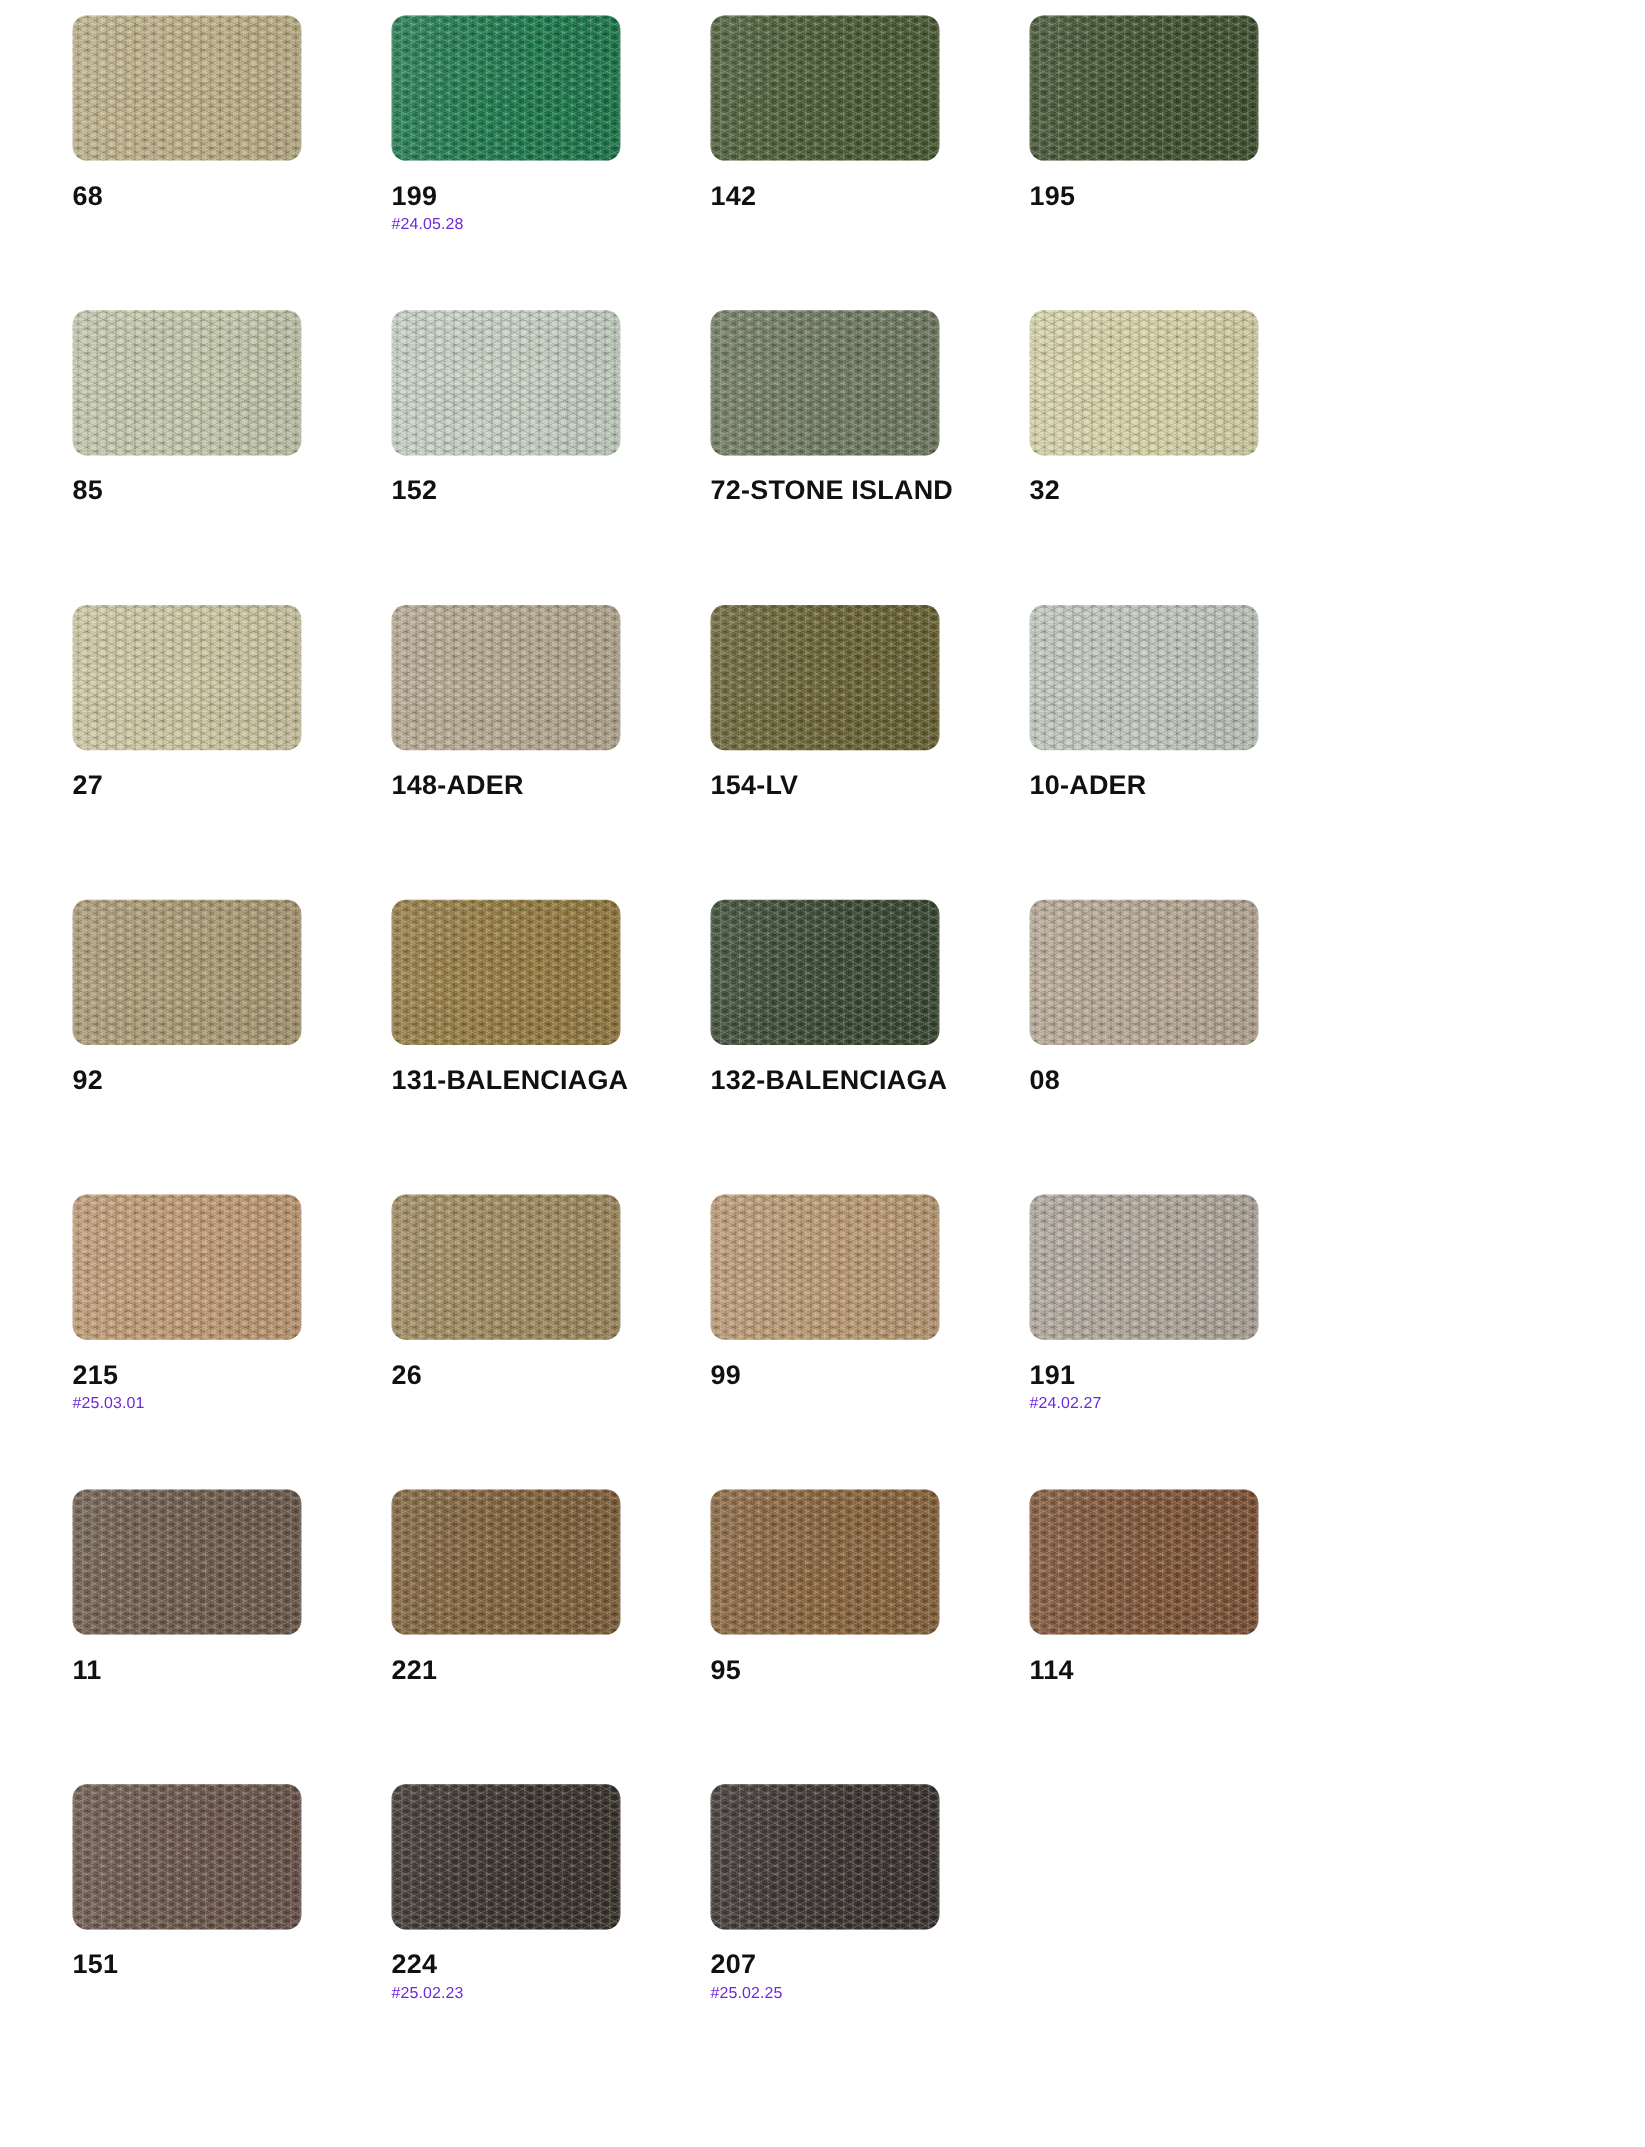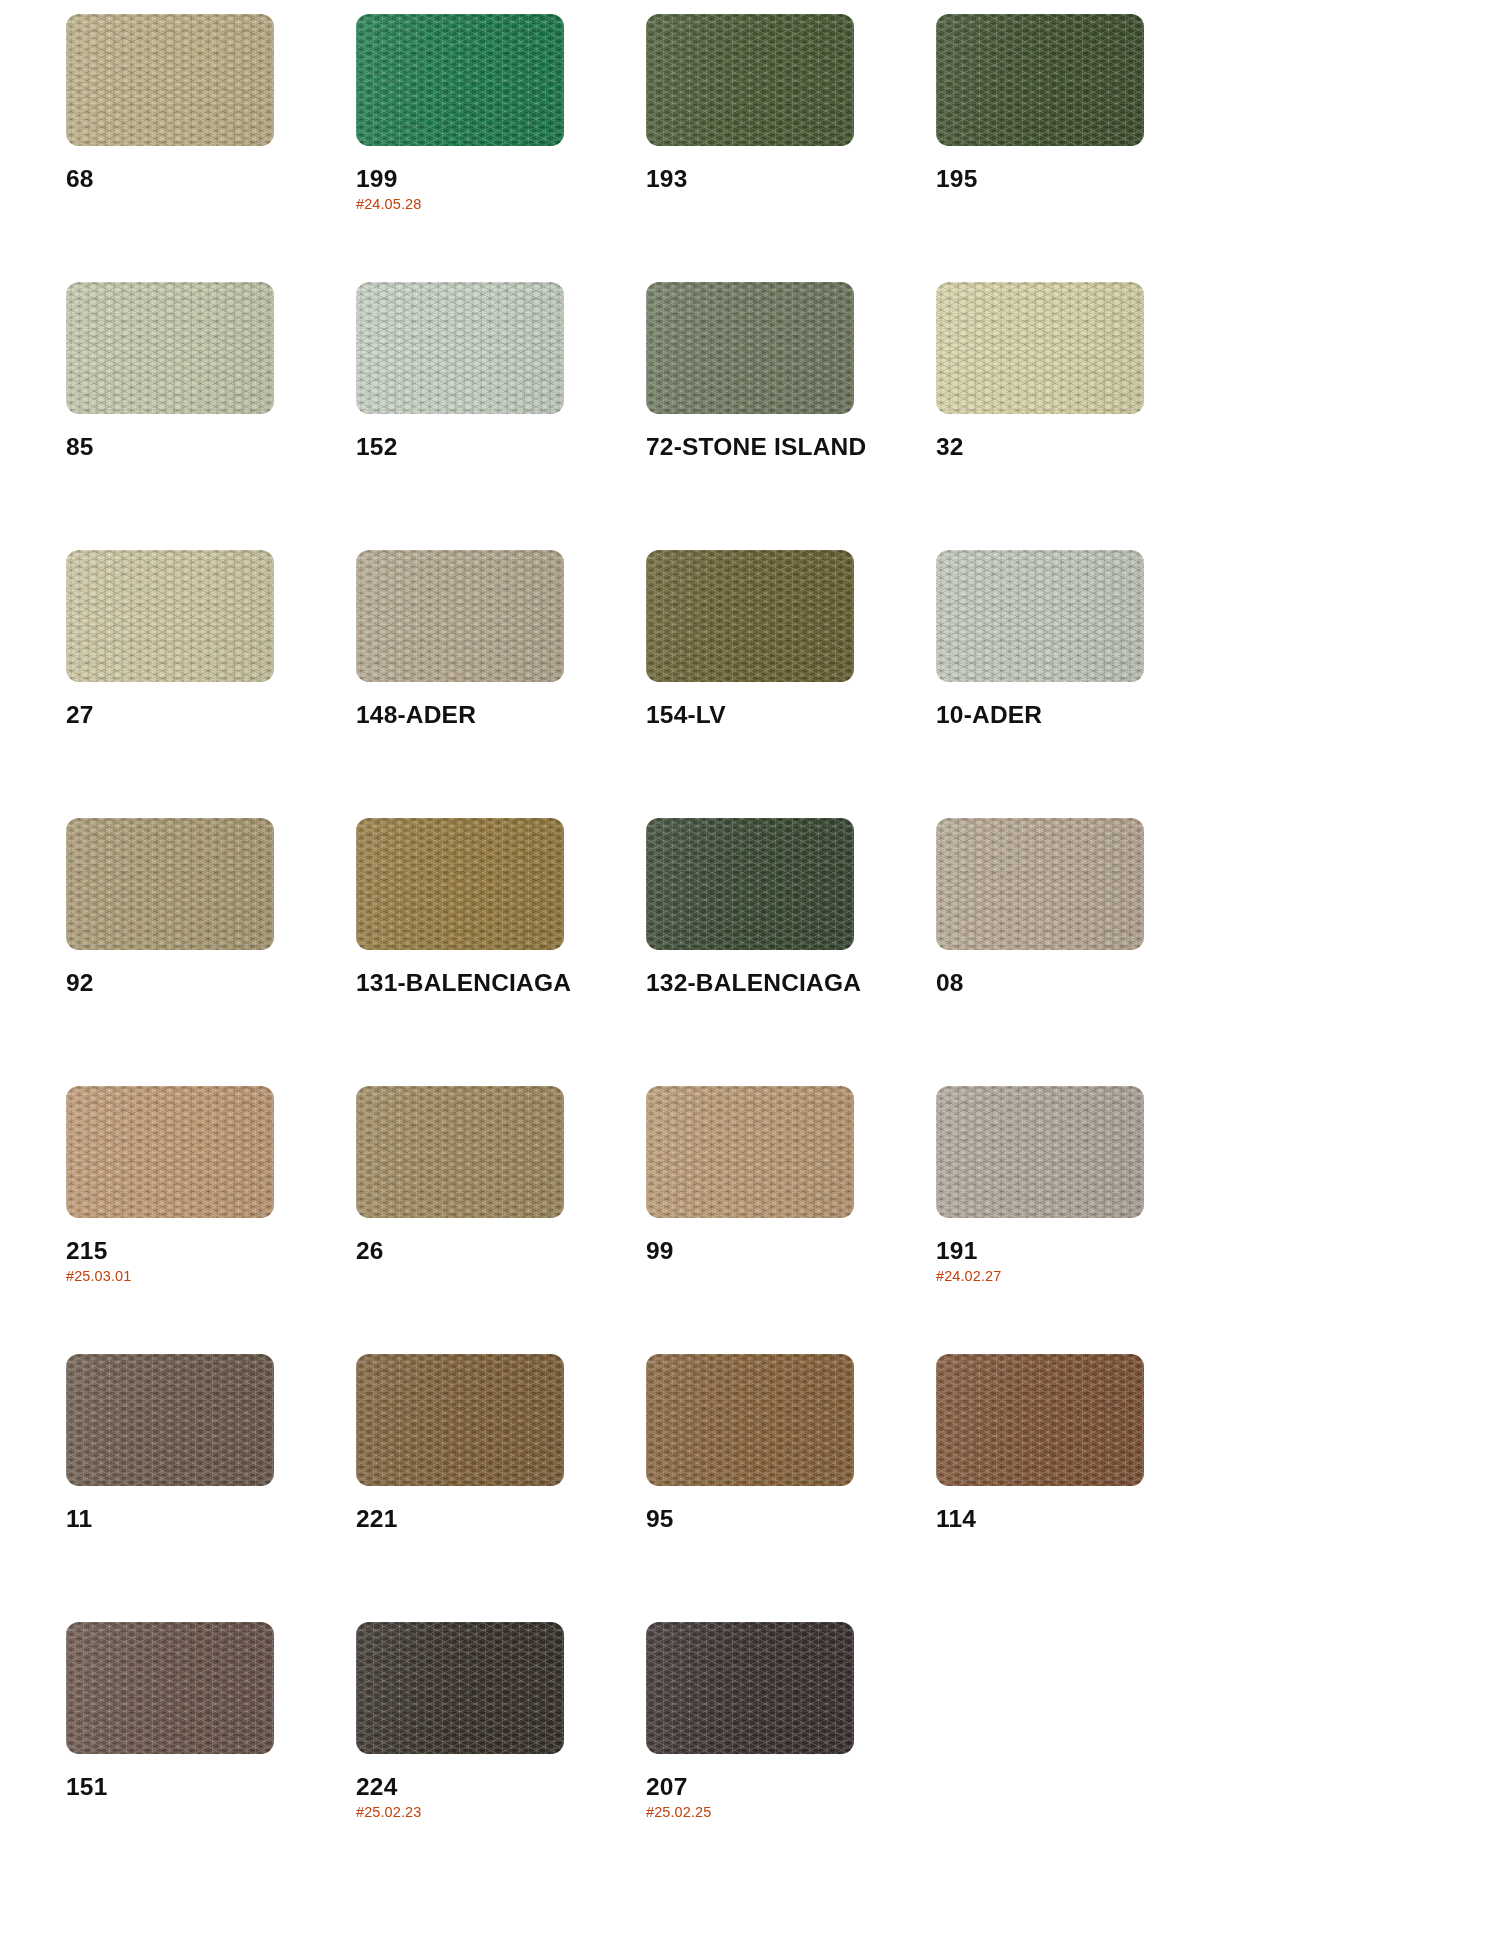--- a/index.html
+++ b/index.html
@@ -119,21 +119,21 @@
     font-size: 24.5px;
     font-weight: bold;
     color: #111111;
     letter-spacing: 0.2px;
     line-height: 1.1;
     white-space: nowrap;
   }
   .subcode {
     font-size: 14.5px;
     font-weight: normal;
-    color: #c2410c;
+    color: #6d28d9;
     letter-spacing: 0.1px;
     line-height: 1.25;
     margin-top: 2px;
     white-space: nowrap;
   }
 </style>
 </head>
 <body>
 
 <div class="page">
@@ -159,21 +159,21 @@
           <div class="subcode">#24.05.28</div>
         </div>
       </div>
       <div class="cell">
         <div class="swatch-wrap">
           <div class="swatch" style="background-color: rgb(74, 92, 53);">
             <div class="sheen"></div>
           </div>
         </div>
         <div class="labels">
-          <div class="code">193</div>
+          <div class="code">142</div>
         </div>
       </div>
       <div class="cell">
         <div class="swatch-wrap">
           <div class="swatch" style="background-color: rgb(64, 82, 47);">
             <div class="sheen"></div>
           </div>
         </div>
         <div class="labels">
           <div class="code">195</div>

